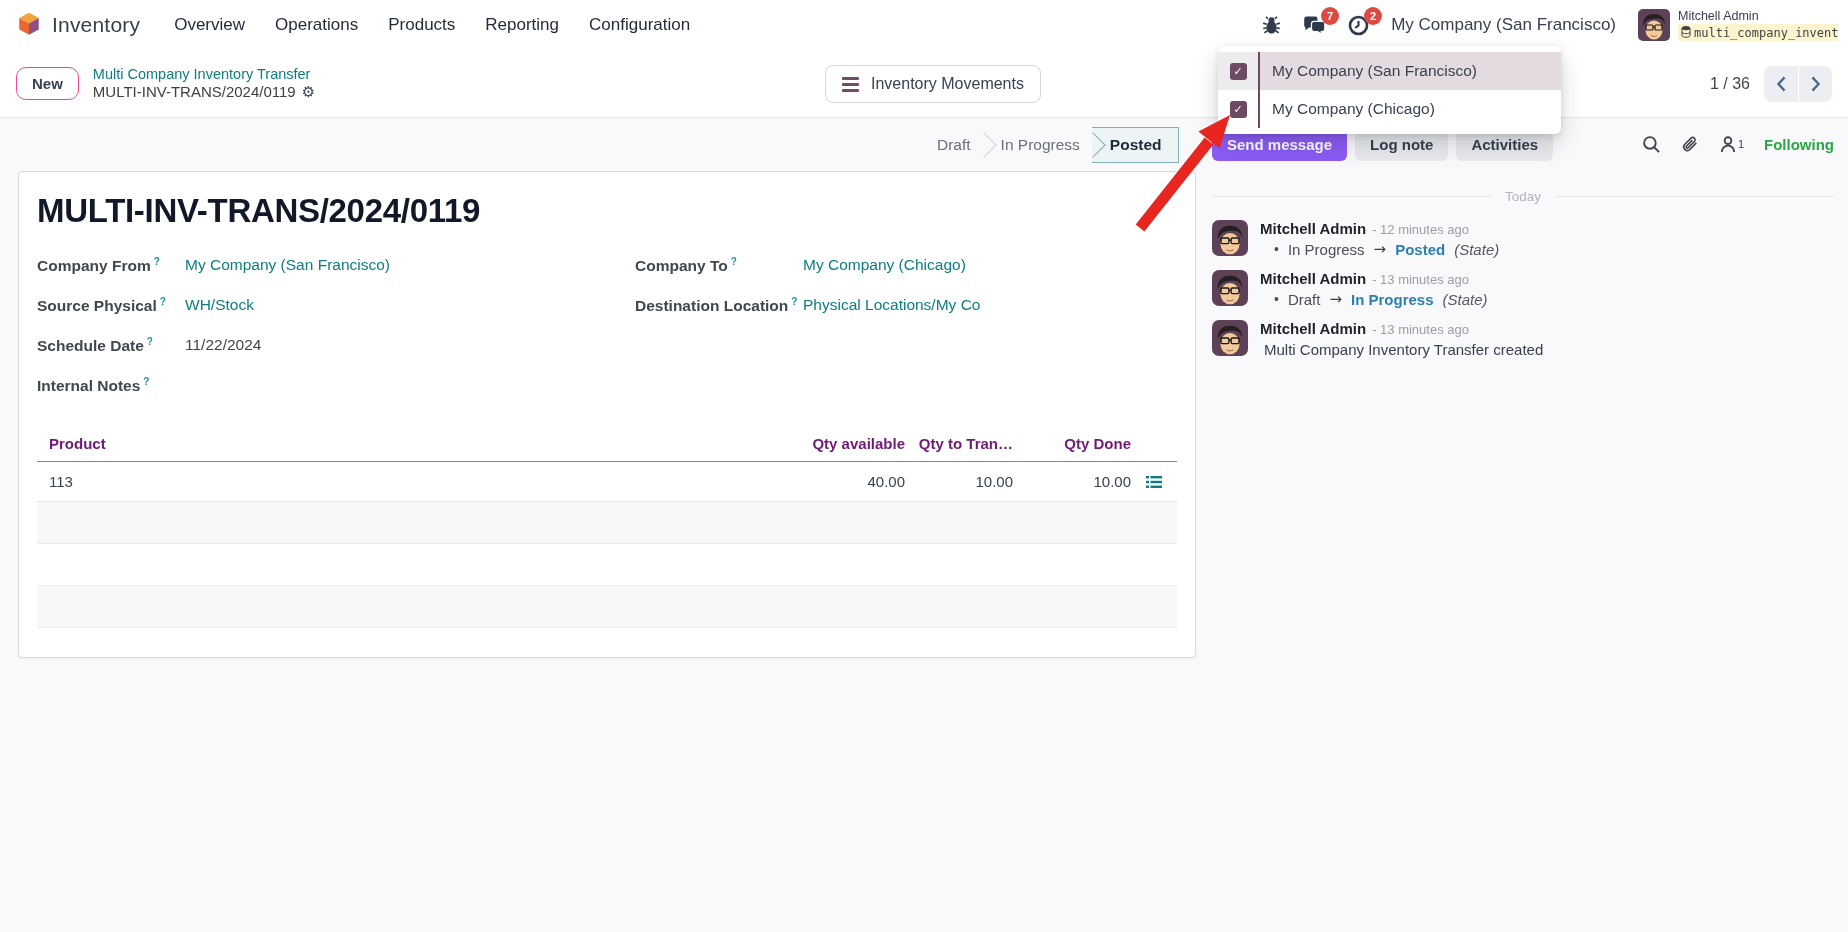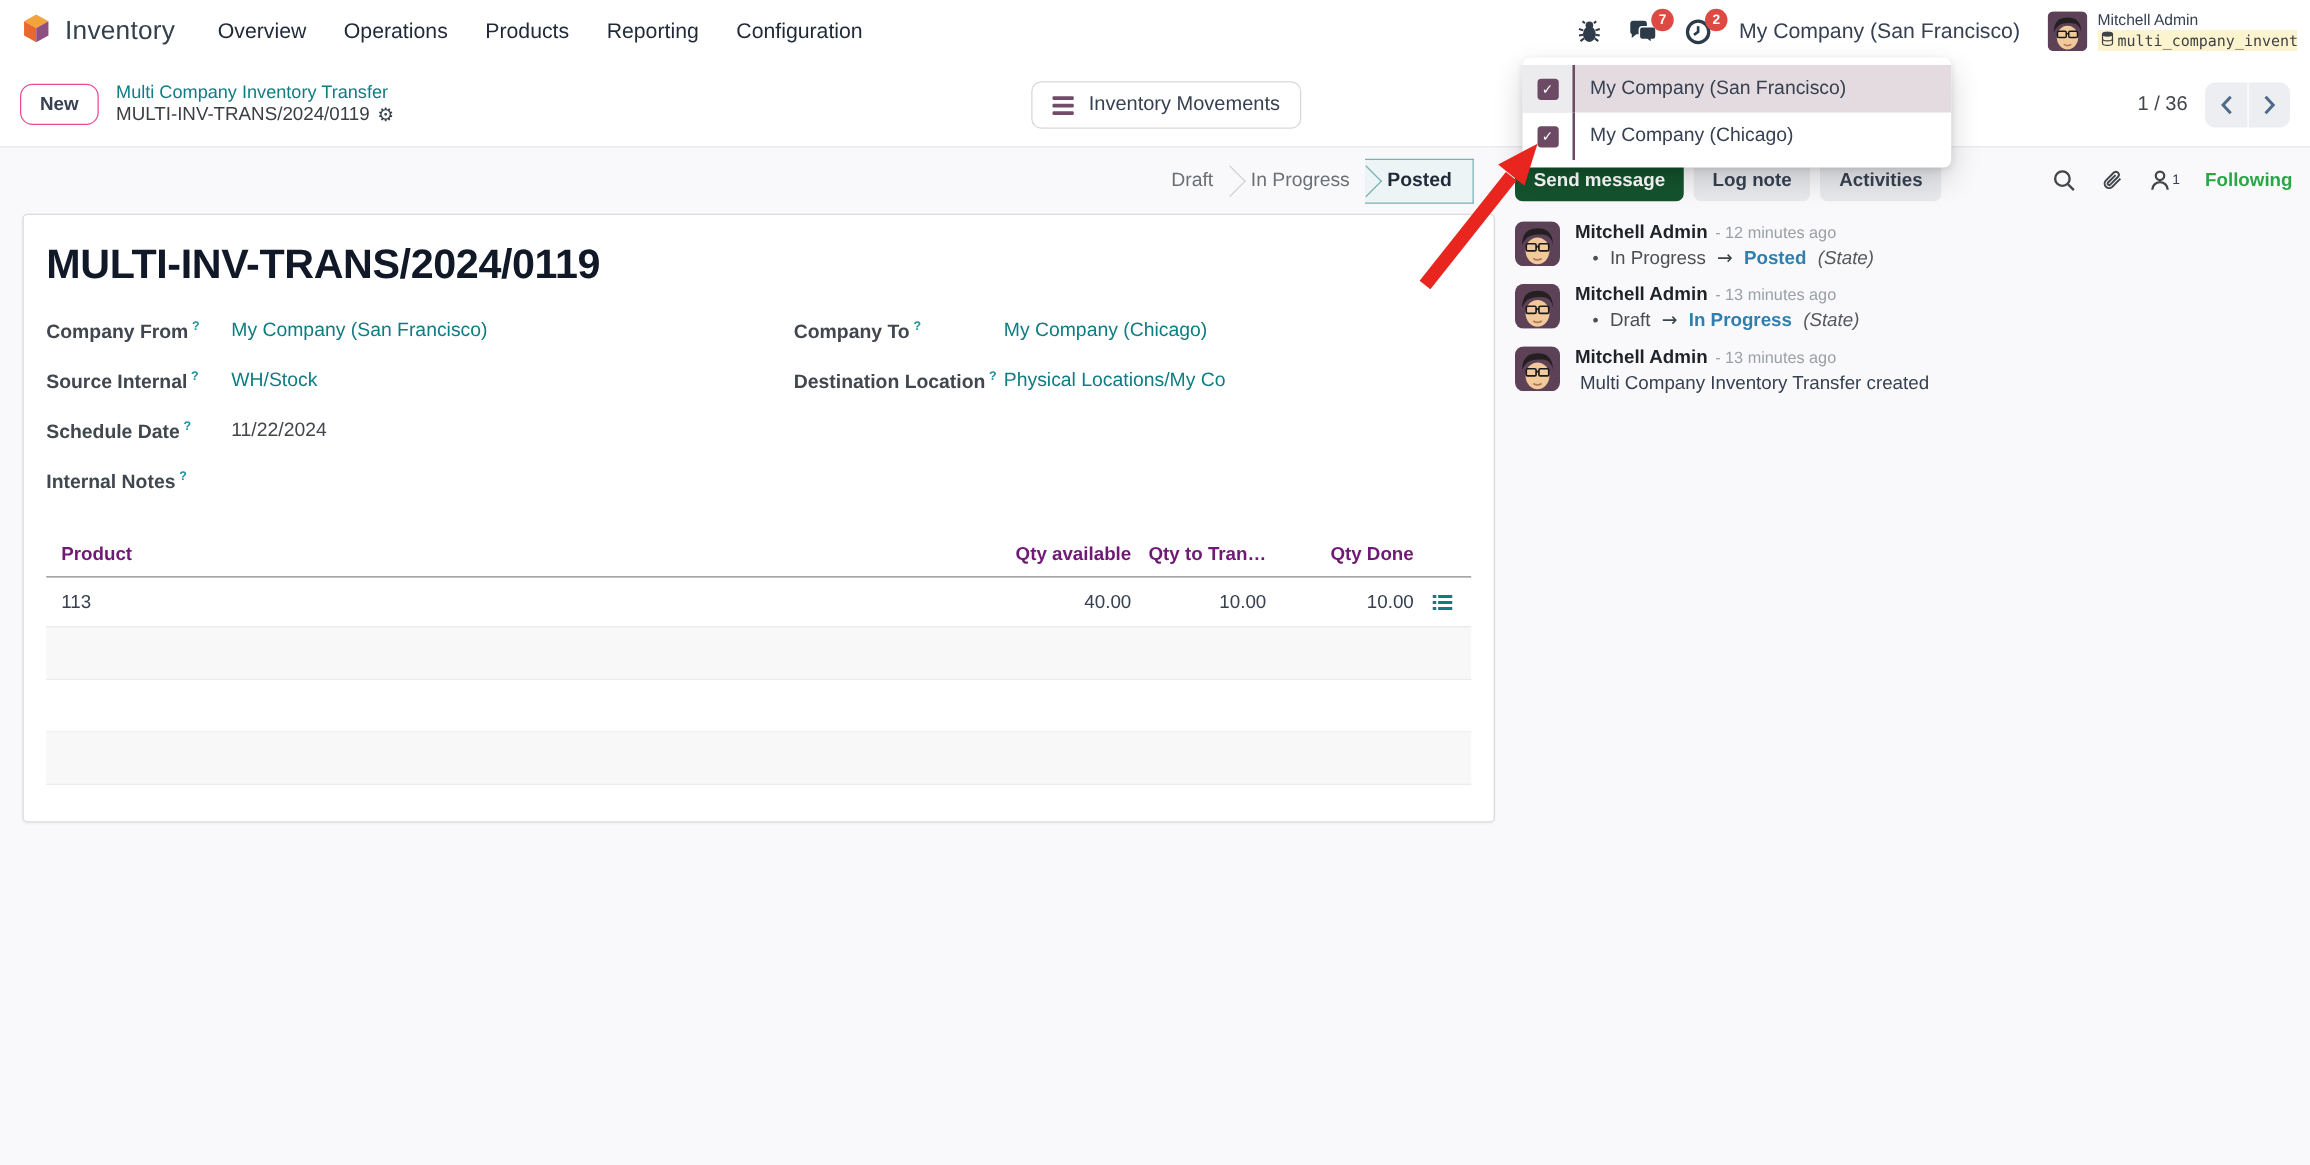--- a/index.html
+++ b/index.html
@@ -100,21 +100,21 @@
   .c-qa { width:160px; }
   .c-qt { width:108px; }
   .c-qd { width:118px; }
   .c-ic { width:46px; display:flex; justify-content:center; }
   .stripe { height:42px; border-bottom:1px solid #e9ebee; }
   .stripe.gray { background:#f8f8f9; }
 
   
   .chatter { position:absolute; left:1212px; right:14px; top:9px; }
   .chat-toolbar { display:flex; align-items:center; gap:8px; }
-  .btn-send { background:#14532d; color:#fff; border:none; border-radius:6px; height:34px; padding:0 15px; font-size:15px; font-weight:bold; cursor:pointer; }
+  .btn-send { background:#8b5cf6; color:#fff; border:none; border-radius:6px; height:34px; padding:0 15px; font-size:15px; font-weight:bold; cursor:pointer; }
   .btn-flat { background:#e9eaee; color:#374151; border:none; border-radius:6px; height:34px; padding:0 15px; font-size:15px; font-weight:bold; cursor:pointer; }
   .chat-icons { margin-left:auto; display:flex; align-items:center; gap:20px; color:#42464b; }
   .chat-icons .icon-btn { color:#42464b; }
   .follower-sup { font-size:11px; color:#374151; vertical-align:top; margin-left:1px; }
   .following { color:#28a745; font-weight:bold; font-size:15px; cursor:pointer; }
 
   .divider-day { display:flex; align-items:center; gap:14px; margin-top:28px; color:#aeb4ba; font-size:13.5px; }
   .divider-day::before, .divider-day::after { content:""; flex:1; height:1px; background:#e4e6e8; }
 
   .feed { margin-top:16px; display:flex; flex-direction:column; gap:12px; }
@@ -268,21 +268,21 @@
   <div class="card">
     <div class="doc-title">MULTI-INV-TRANS/2024/0119</div>
 
     <div class="fields">
       <div class="fcol fcol-left">
         <div class="frow">
           <span class="flabel"><span>Company From</span><span class="fhelp">?</span></span>
           <span class="fvalue link">My Company (San Francisco)</span>
         </div>
         <div class="frow">
-          <span class="flabel"><span>Source Internal</span><span class="fhelp">?</span></span>
+          <span class="flabel"><span>Source Physical</span><span class="fhelp">?</span></span>
           <span class="fvalue link">WH/Stock</span>
         </div>
         <div class="frow">
           <span class="flabel"><span>Schedule Date</span><span class="fhelp">?</span></span>
           <span class="fvalue">11/22/2024</span>
         </div>
         <div class="frow">
           <span class="flabel"><span>Internal Notes</span><span class="fhelp">?</span></span>
           <span class="fvalue"></span>
         </div>
@@ -351,20 +351,21 @@
           <svg width="18" height="18" viewBox="0 0 16 16" fill="none" stroke="#42464b" stroke-width="1.6">
             <circle cx="8" cy="5" r="3"></circle>
               <path d="M2.5 15 a5.5 5.5 0 0 1 11 0"></path>
           </svg>
           <span class="follower-sup">1</span>
         </span>
         <span class="following">Following</span>
       </div>
     </div>
 
+    <div class="divider-day">Today</div>
 
     <div class="feed">
 
       <div class="msg">
         <span class="avatar">
           <svg width="36" height="36" viewBox="0 0 32 32">
               <rect width="32" height="32" fill="#5d4257"></rect>
               <ellipse cx="16" cy="21" rx="8.5" ry="9.5" fill="#f2c99a"></ellipse>
               <path d="M5 17 Q5 5 16 5 Q27 5 27 17 Q26 10 20 9.5 Q10 9 7.5 13 Q6 14.5 5 17 Z" fill="#241f21"></path>
               <rect x="8" y="16" width="7" height="5" rx="1" fill="none" stroke="#1a1a1a" stroke-width="1.2"></rect>

